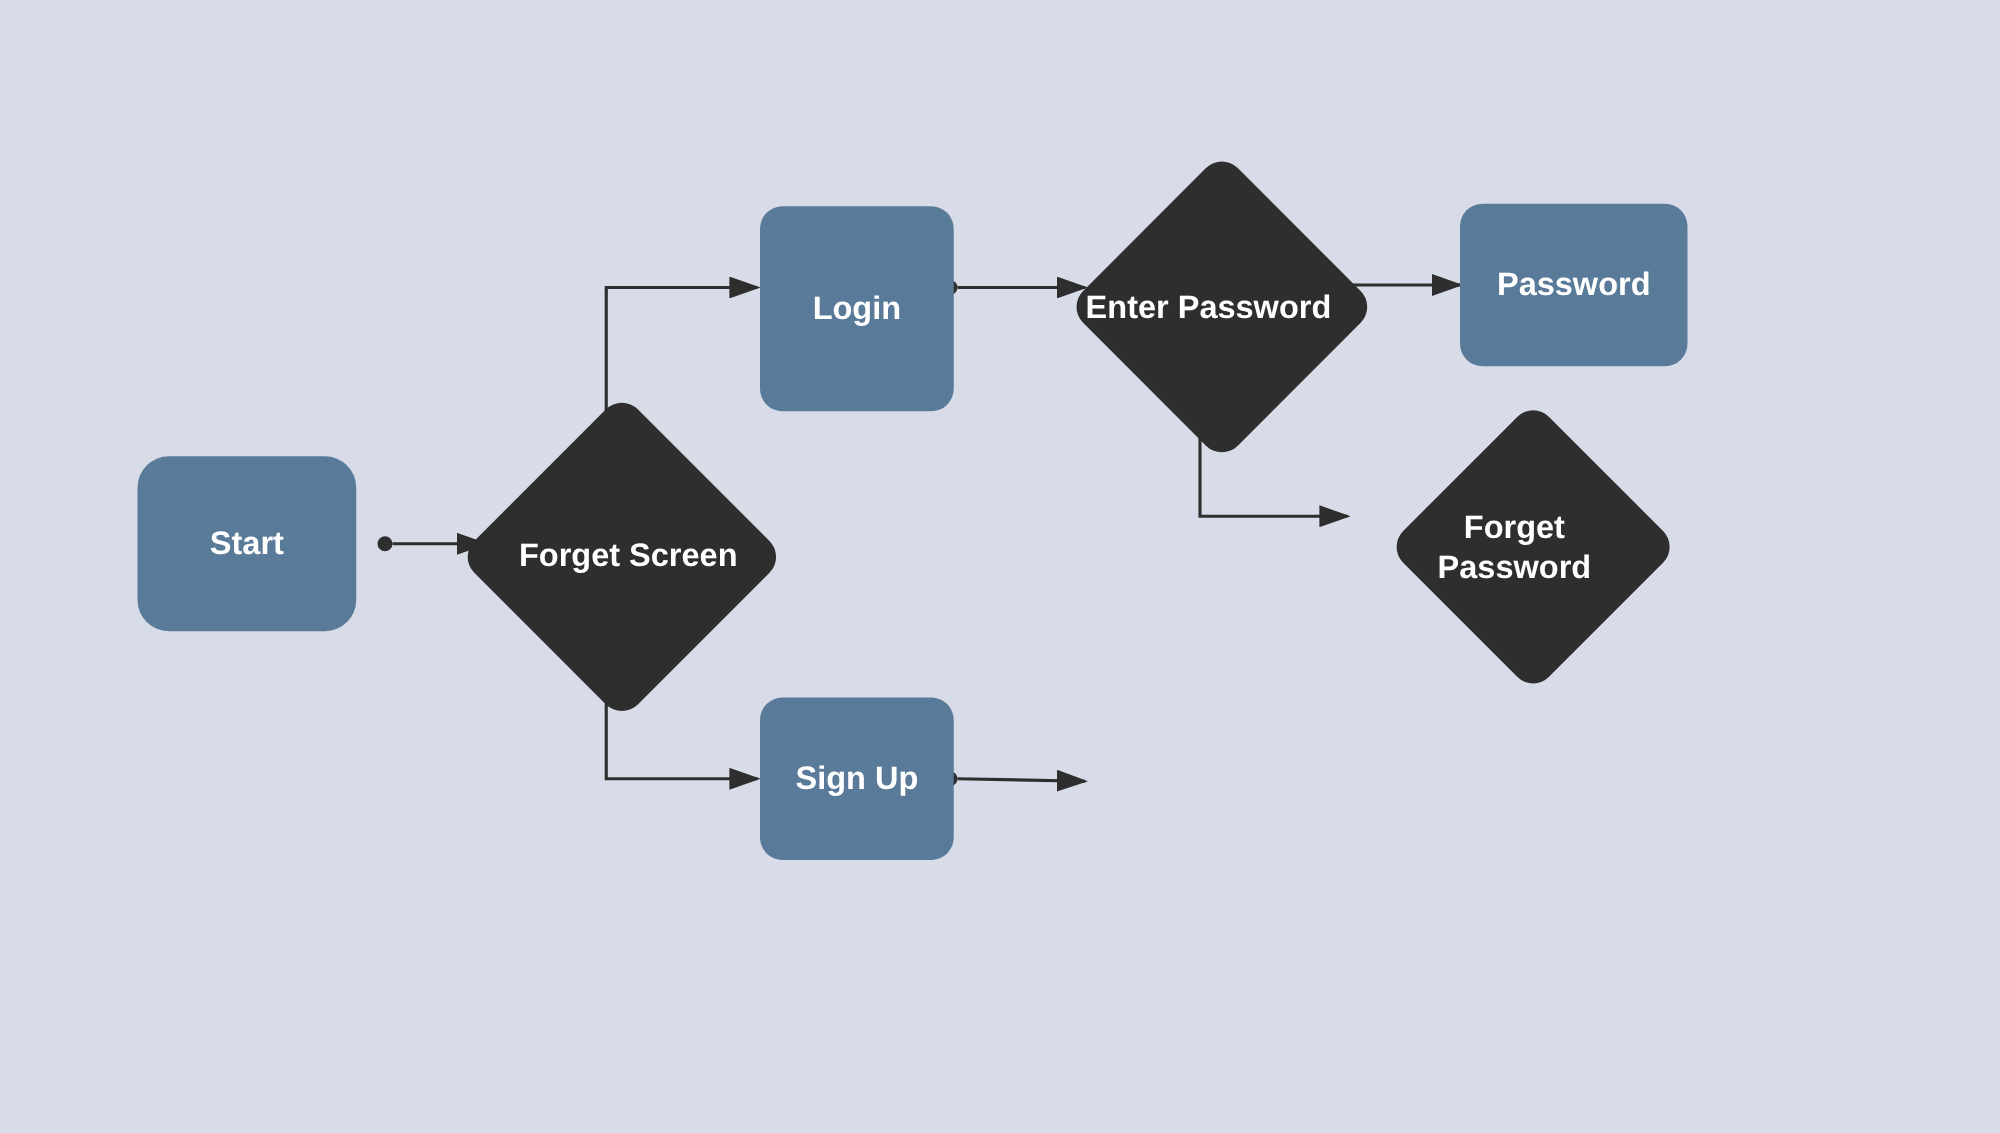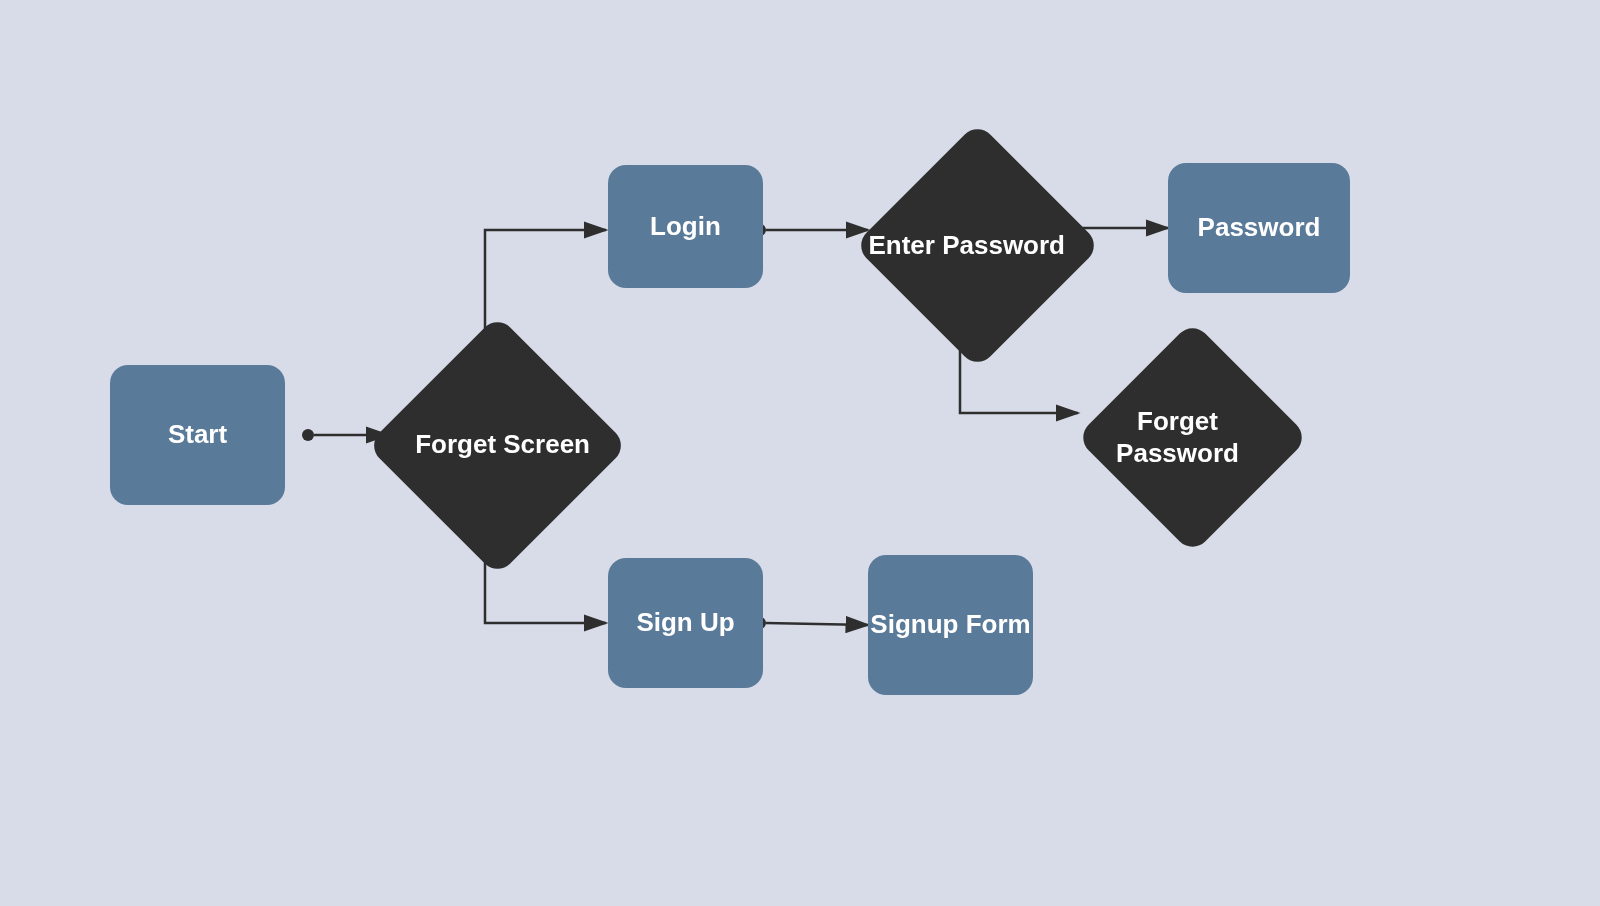--- a/index.html
+++ b/index.html
@@ -108,52 +108,48 @@
     <circle class="dot" cx="1047" cy="228" r="6"></circle>
     <line class="arrow-line" x1="1053" y1="228" x2="1168" y2="228" marker-end="url(#arrowhead)"></line>
 
     <circle class="dot" cx="960" cy="330" r="6"></circle>
     <polyline class="arrow-line" points="960,336 960,413 1078,413" marker-end="url(#arrowhead)"></polyline>
 
     <circle class="dot" cx="760" cy="623" r="6"></circle>
     <line class="arrow-line" x1="766" y1="623" x2="868" y2="625" marker-end="url(#arrowhead)"></line>
   </svg>
 
-  <div class="node-rect node-blue" style="left:110px; top:365px; width:175px; height:140px;">
+  <div class="node-rect node-blue" style="left:110px; top:365px; width:175px; height:140px;border-radius:25px;">
     <span>Start</span>
   </div>
 
   <div class="node-diamond-wrapper" style="left:380px; top:340px; width:210px; height:210px;">
     <div class="node-diamond" style="width:185px; height:185px;"></div>
     <span class="node-diamond-label">Forget
 Screen</span>
   </div>
 
-  <div class="node-rect node-blue" style="left:608px; top:165px; width:155px; height:123px;">
+  <div class="node-rect node-blue" style="left:608px; top:165px; width:155px; height:164px;">
     <span>Login</span>
   </div>
 
   <div class="node-diamond-wrapper" style="left:860px; top:143px; width:205px; height:205px;">
     <div class="node-diamond" style="width:175px; height:175px;"></div>
     <span class="node-diamond-label">Enter
 Password</span>
   </div>
 
   <div class="node-rect node-blue" style="left:1168px; top:163px; width:182px; height:130px;">
     <span>Password</span>
   </div>
 
-  <div class="node-diamond-wrapper" style="left:1080px; top:340px; width:195px; height:195px;text-decoration:underline;">
+  <div class="node-diamond-wrapper" style="left:1114px; top:340px; width:195px; height:195px;text-decoration:underline;">
     <div class="node-diamond" style="width:165px; height:165px;"></div>
     <span class="node-diamond-label">Forget
 Password</span>
   </div>
 
   <div class="node-rect node-blue" style="left:608px; top:558px; width:155px; height:130px;text-align:right;">
     <span>Sign Up</span>
   </div>
 
-  <div class="node-rect node-blue" style="left:868px; top:555px; width:165px; height:140px;">
-    <span>Signup
-Form</span>
-  </div>
 
 </div>
 
 </body></html>

